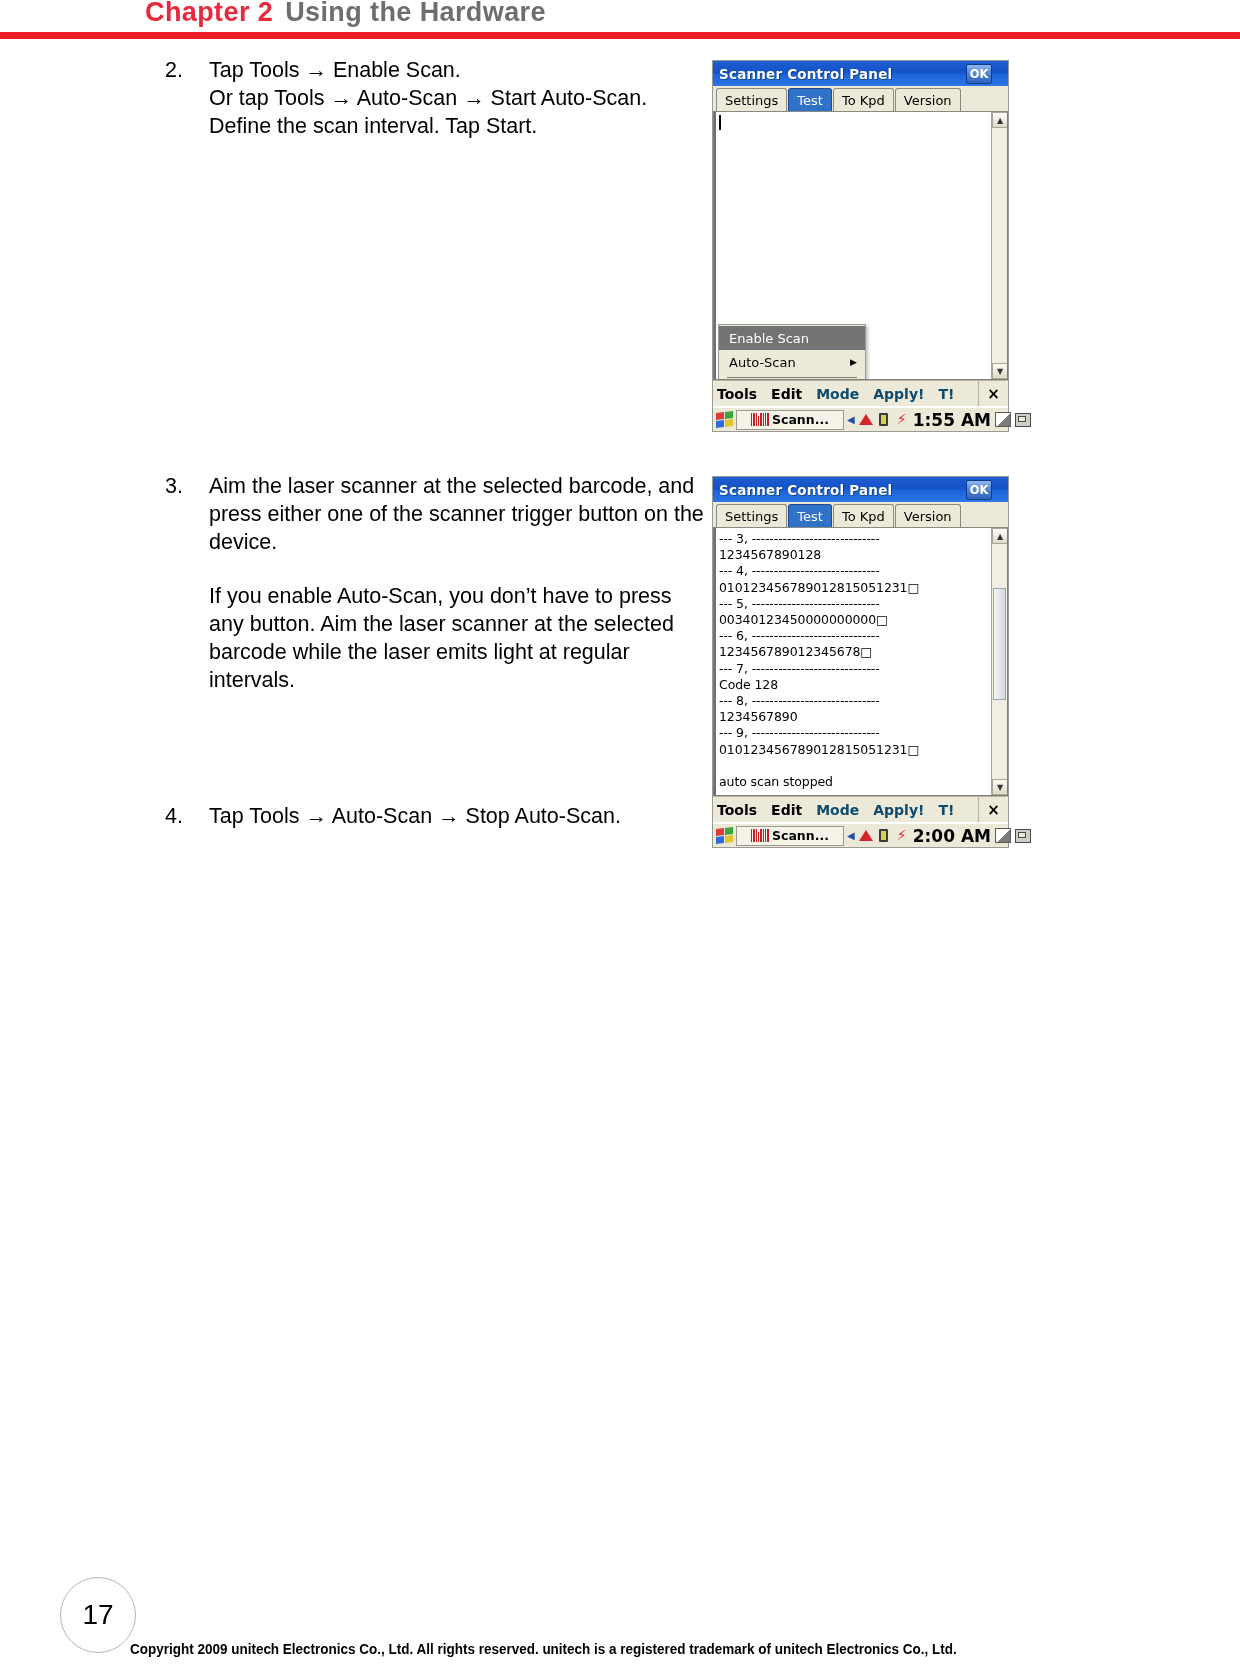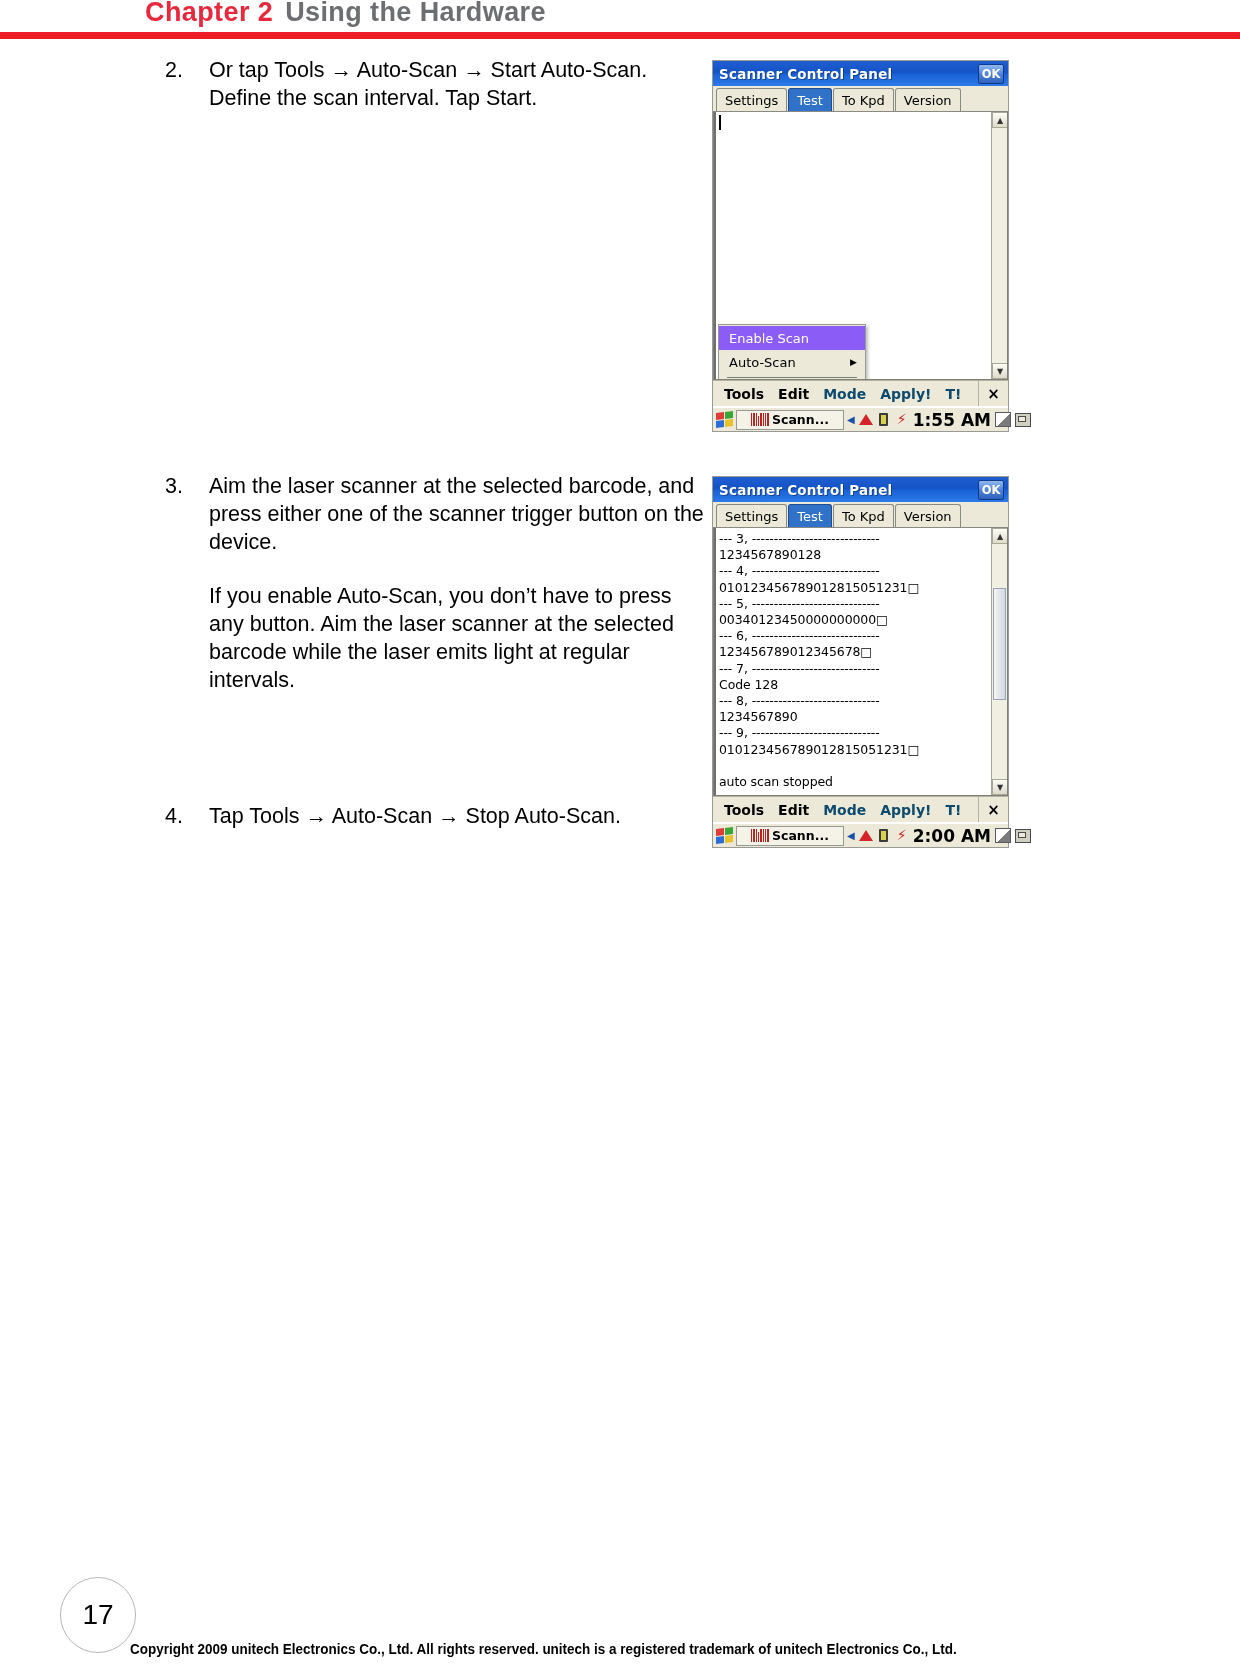--- a/index.html
+++ b/index.html
@@ -92,21 +92,21 @@
     flex: 1;
     white-space: nowrap;
   }
   .ok-btn {
     width: 26px; height: 20px;
     background: linear-gradient(to bottom,#8fb8f0,#4a7fd4 55%,#2f62bd);
     border: 1px solid #113a86;
     border-radius: 2px;
     color: #fff; font-weight: bold; font-size: 11.5px;
     display: flex; align-items: center; justify-content: center;
-    margin-right: 2px;
+    margin-right: 14px;
   }
 
   .tabstrip {
     height: 26px;
     background: #ece9d8;
     display: flex; align-items: flex-end;
     padding: 18px 2px 0 3px;
     gap: 1px;
     border-bottom: 1px solid #8a8a84;
   }
@@ -193,39 +193,39 @@
   }
   .ctxmenu .mi {
     height: 24px;
     display: flex; align-items: center;
     padding: 0 6px 0 10px;
     font-size: 13px;
     position: relative;
     white-space: nowrap;
   }
   .ctxmenu .mi.sel {
-    background: #8b5cf6;
+    background: #737373;
     color: #ffffff;
   }
   .ctxmenu .mi .sub {
     position: absolute; right: 8px;
     font-size: 9px;
   }
   .ctxmenu .sep {
     height: 1px;
     background: #7d7d77;
     margin: 3px 8px;
   }
 
   .menubar {
     height: 26px;
     background: #ece9d8;
     border-top: 1px solid #b5b39e;
     display: flex; align-items: center;
-    padding-left: 11px;
+    padding-left: 4px;
     font-size: 14px;
     font-weight: bold;
     gap: 14px;
     position: relative;
   }
   .menubar .mb { color: #000; white-space: nowrap; }
   .menubar .mb.dim { color: #0c4a6e; }
   .menubar .closebox {
     position: absolute; right: 0; top: 0;
     height: 100%; width: 30px;
@@ -352,20 +352,21 @@
     <span class="chapter-label">Chapter 2</span><span class="chapter-name">Using the Hardware</span>
   </div>
   <div class="header-rule"></div>
 </div>
 
 <div class="content">
 
   <div class="step" id="step2">
     <span class="num">2.</span>
     <span class="body">
+      <p>Tap Tools → Enable Scan.</p>
       <p>Or tap Tools → Auto-Scan → Start Auto-Scan.</p>
       <p>Define the scan interval. Tap Start.</p>
     </span>
   </div>
 
   <div class="step" id="step3">
     <span class="num">3.</span>
     <span class="body">
       <p>Aim the laser scanner at the selected barcode, and press either one of the scanner trigger button on the device.</p>
       <p class="gap">If you enable Auto-Scan, you don’t have to press any button. Aim the laser scanner at the selected barcode while the laser emits light at regular intervals.</p>

